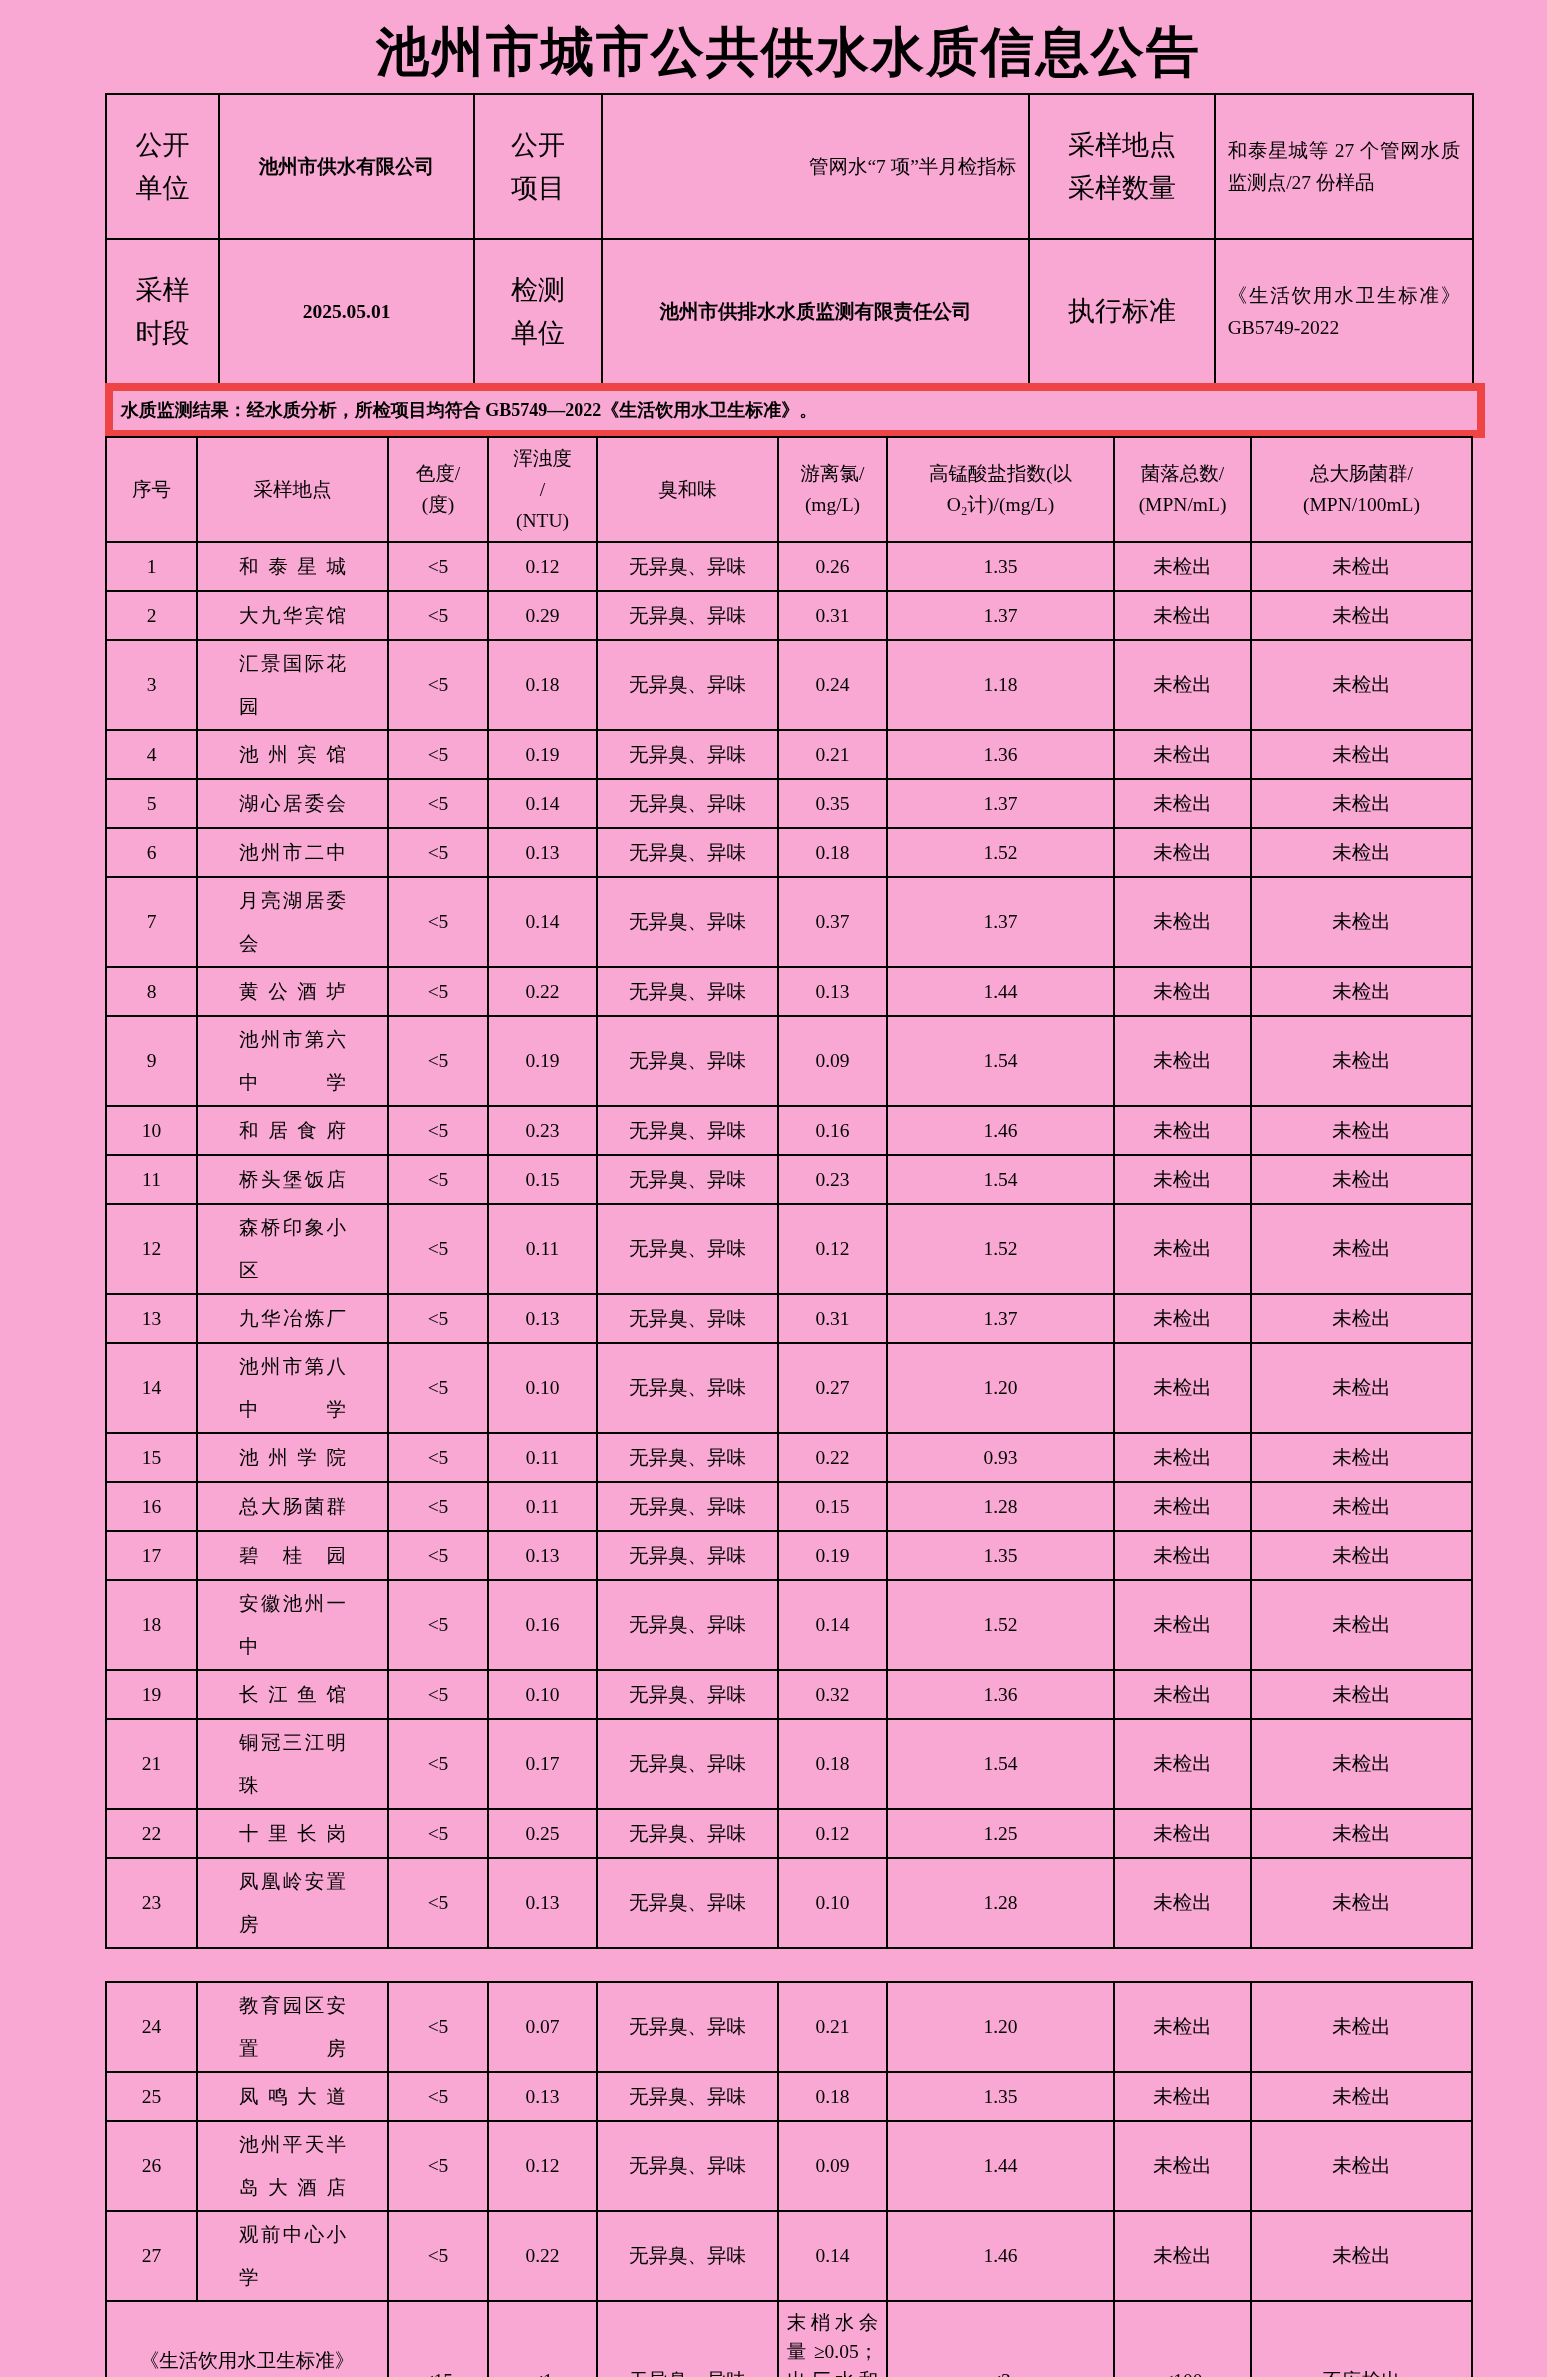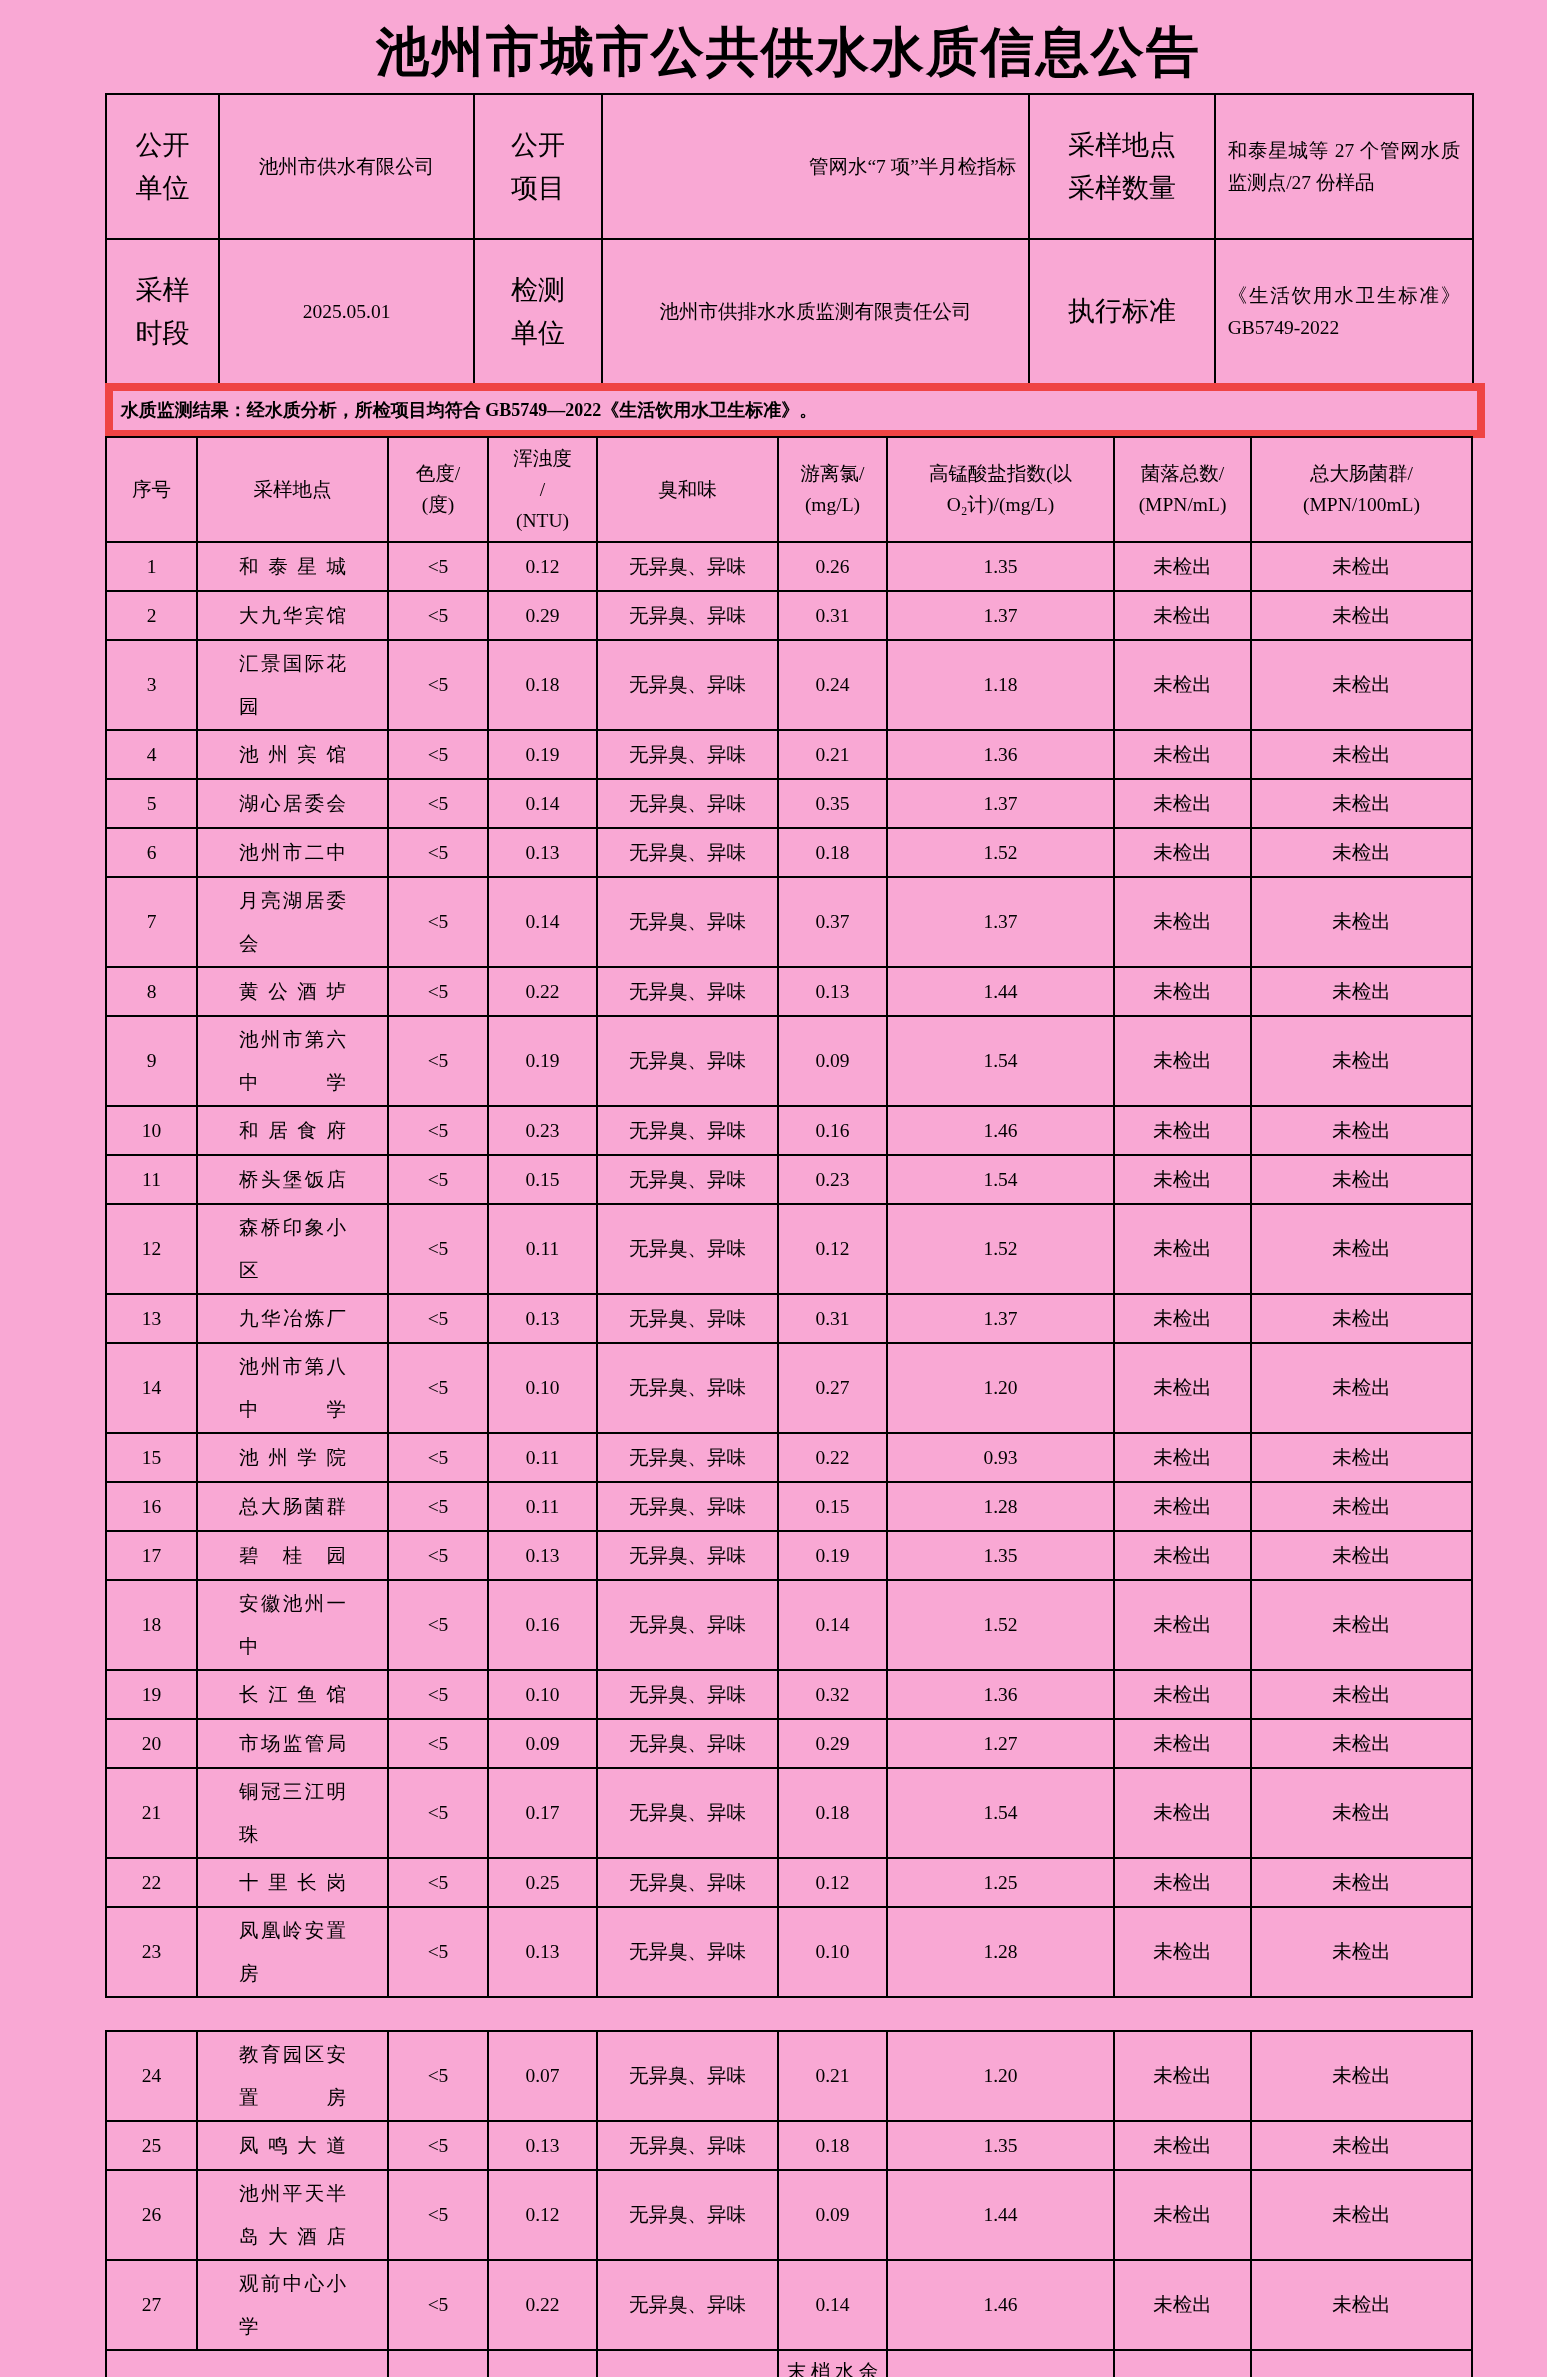--- a/index.html
+++ b/index.html
@@ -32,21 +32,21 @@
   .info tr { height:145px; }
   .info th.ilabel {
     font-weight:normal;
     font-size:27px;
     line-height:43px;
     text-align:center;
     white-space:pre-line;
     padding:0 3.9px;
   }
   .info td.ivalue { font-size:19.5px; line-height:32px; padding:3.9px 11.7px; }
-  .ta-c { text-align:center; }
+  .ta-c { text-align:center;font-weight:bold; }
   .ta-l { text-align:right; }
   .ta-j { text-align:justify; }
 
   
   .note {
     width:1348px;
     margin-top:-2px;
     border:8px solid #ef4444;
     font-size:18px;
     font-weight:bold;
@@ -368,31 +368,20 @@
             <td class="loc">长江鱼馆</td>
             <td>&lt;5</td>
             <td>0.10</td>
             <td>无异臭、异味</td>
             <td>0.32</td>
             <td>1.36</td>
             <td>未检出</td>
             <td>未检出</td>
           </tr>
           <tr>
-            <td>20</td>
-            <td class="loc">市场监管局</td>
-            <td>&lt;5</td>
-            <td>0.09</td>
-            <td>无异臭、异味</td>
-            <td>0.29</td>
-            <td>1.27</td>
-            <td>未检出</td>
-            <td>未检出</td>
-          </tr>
-          <tr>
             <td>21</td>
             <td class="loc">铜冠三江明珠</td>
             <td>&lt;5</td>
             <td>0.17</td>
             <td>无异臭、异味</td>
             <td>0.18</td>
             <td>1.54</td>
             <td>未检出</td>
             <td>未检出</td>
           </tr>

